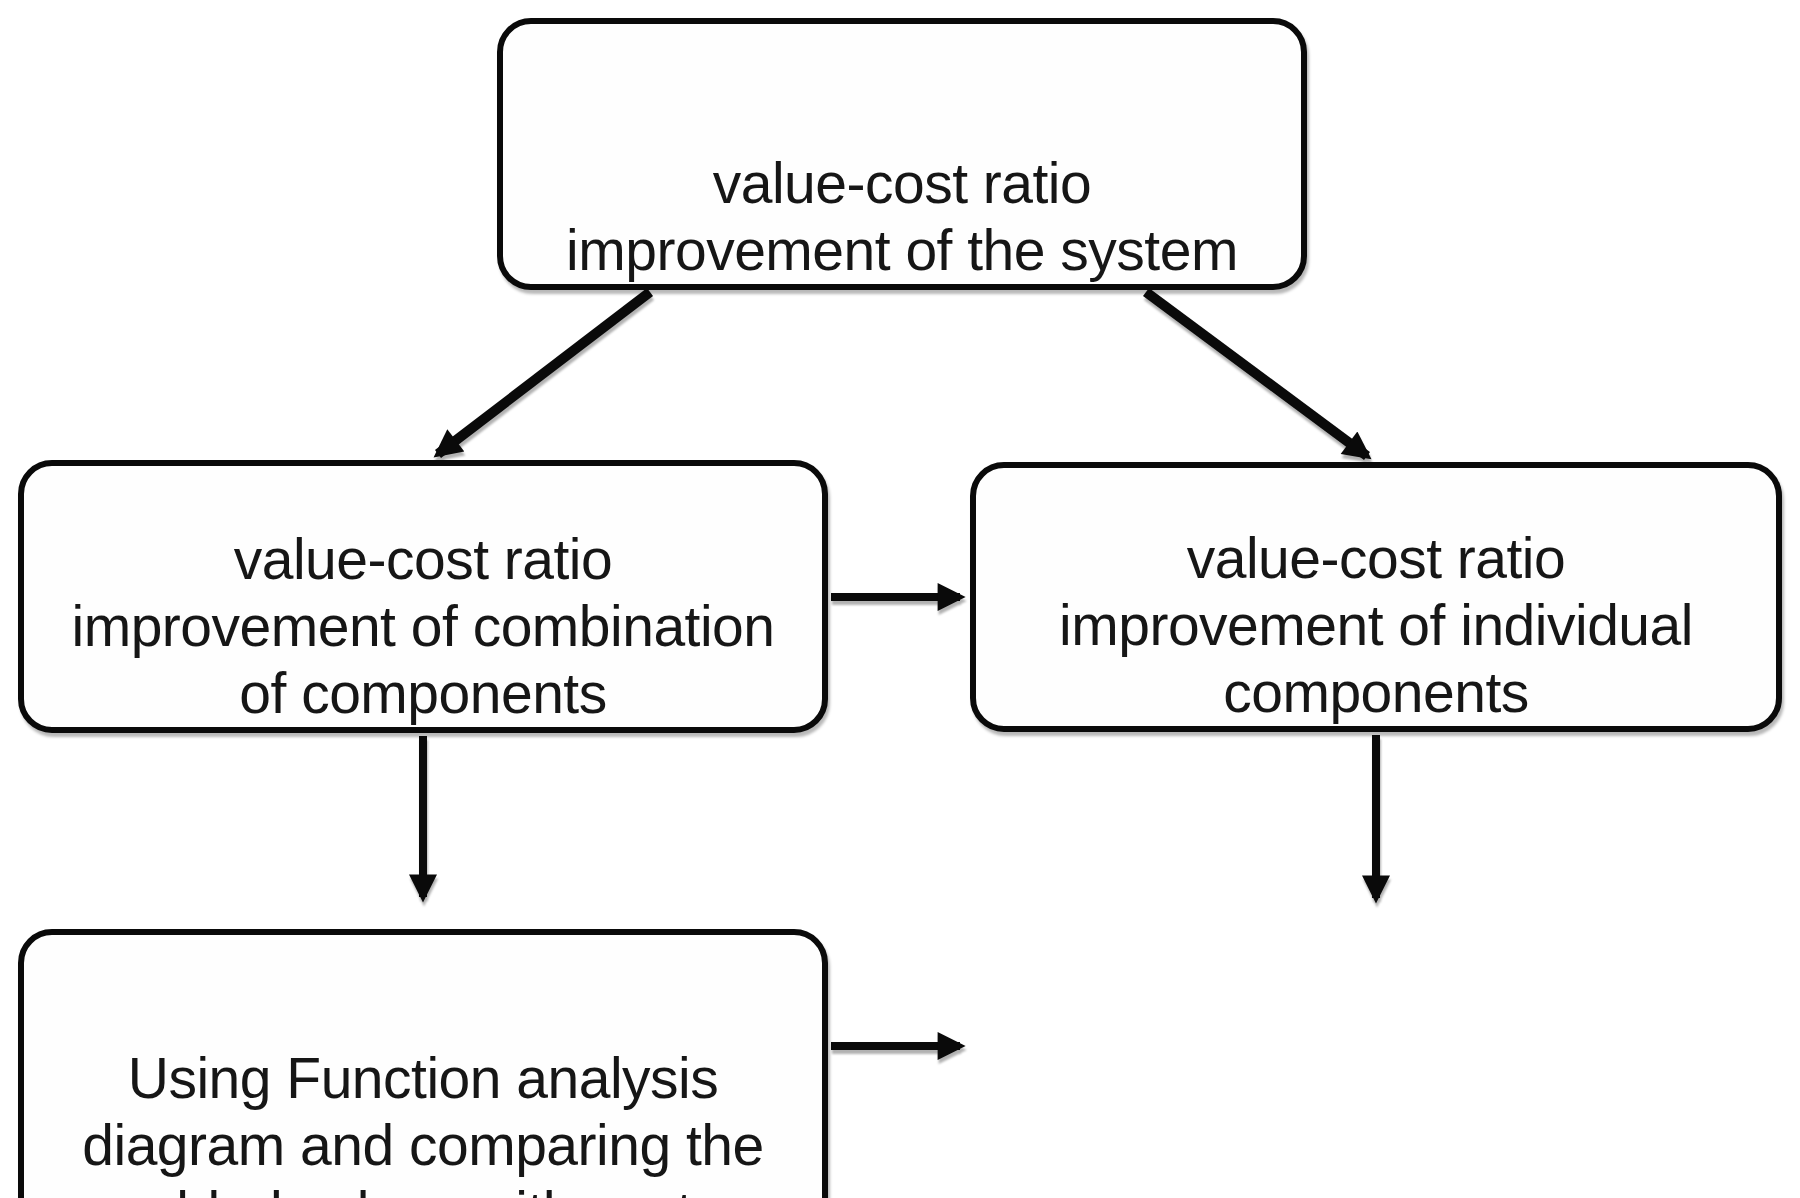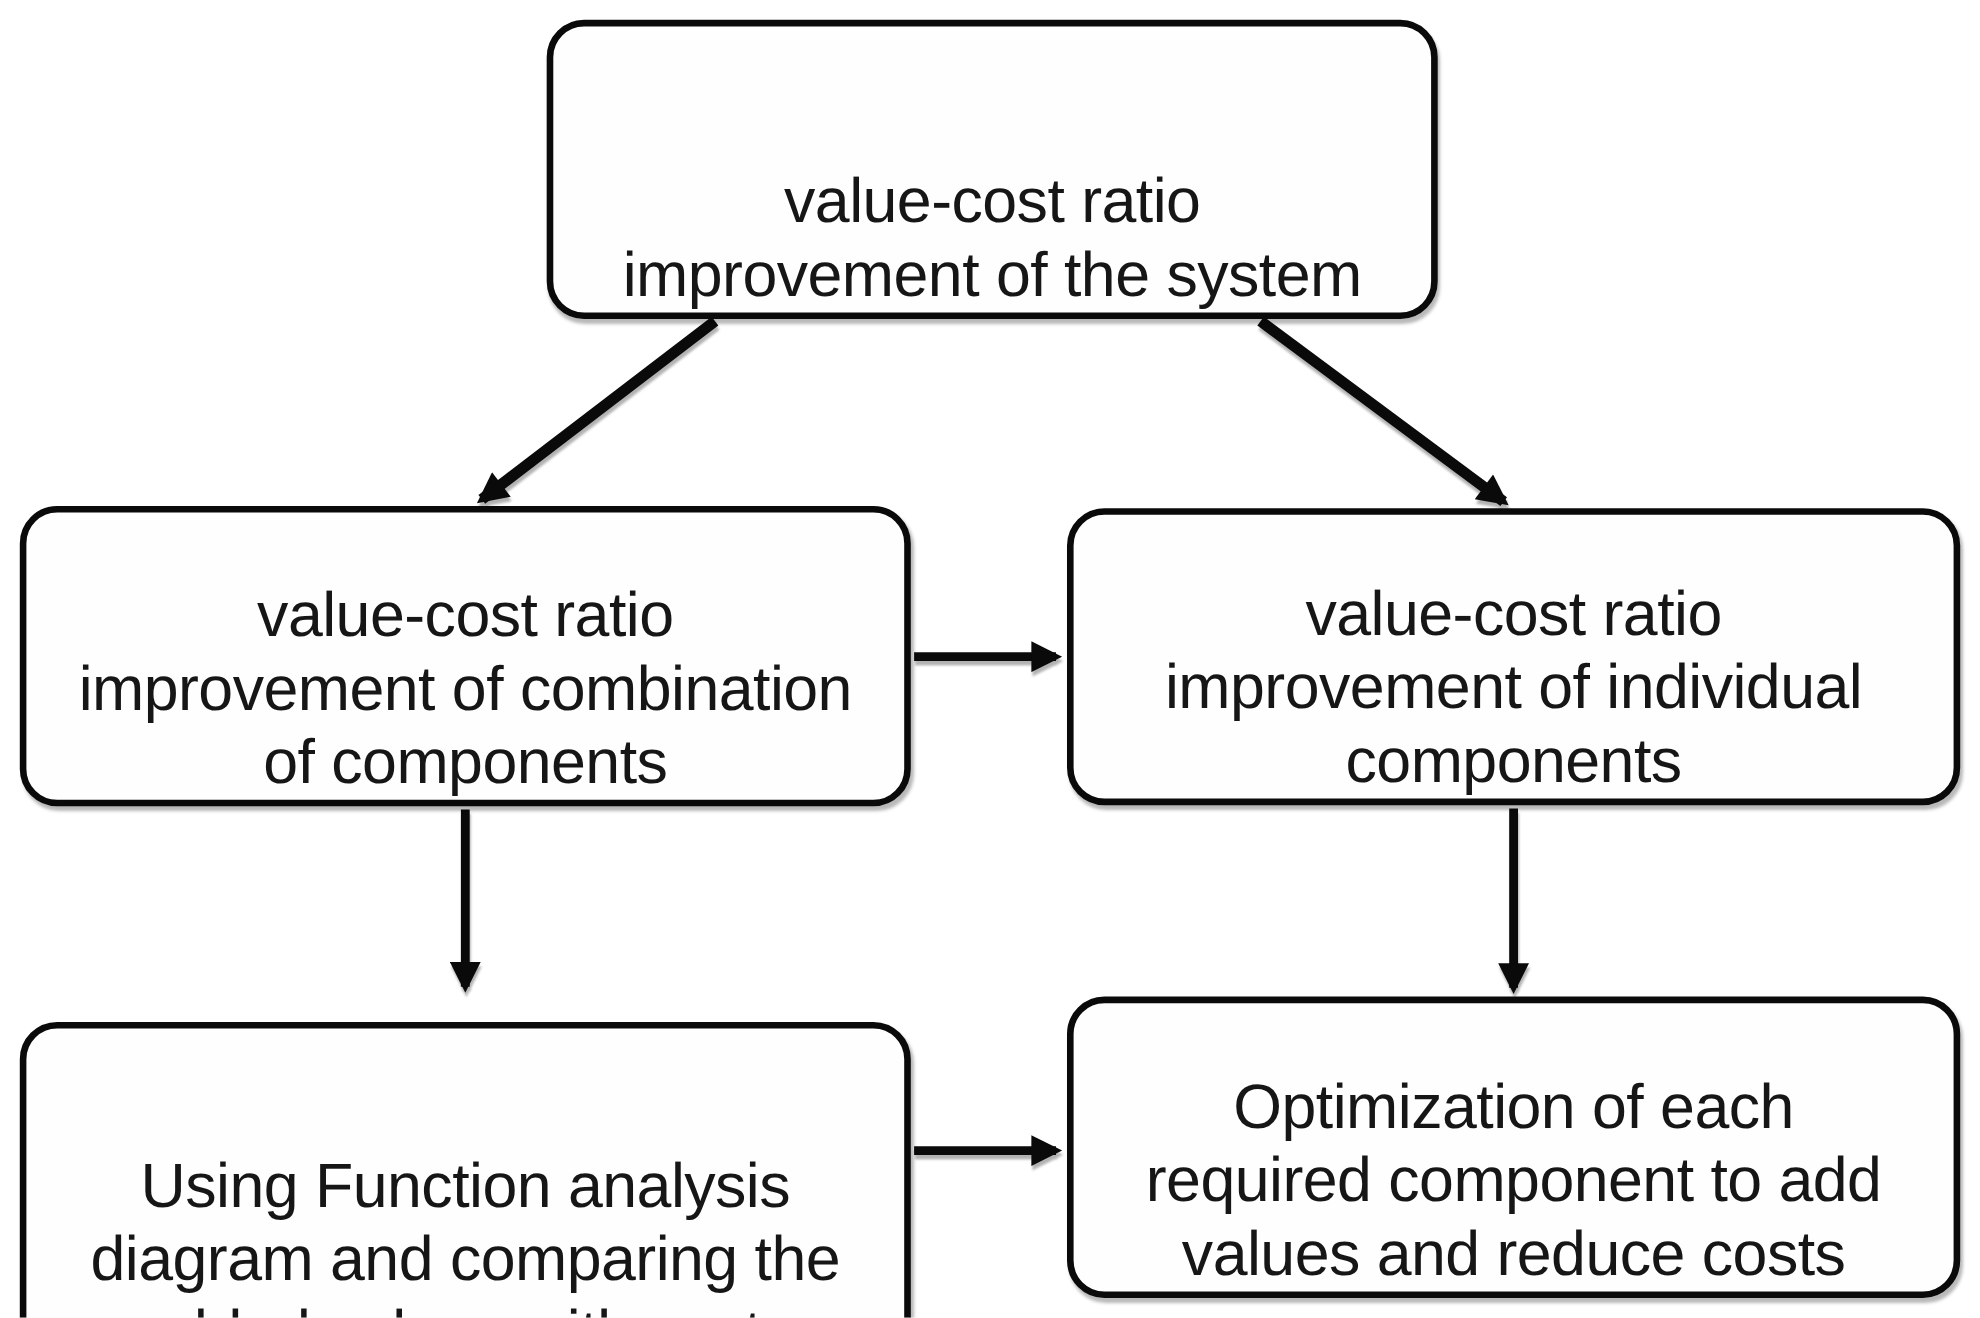--- a/index.html
+++ b/index.html
@@ -87,19 +87,14 @@
 improvement of individual
 components</span>
   </div>
 
   <div class="node" id="node-function-analysis">
     <span class="node-label">Using Function analysis
 diagram and comparing the
 added values with costs</span>
   </div>
 
-  <div class="node" id="node-optimization">
-    <span class="node-label">Optimization of each
-required component to add
-values and reduce costs</span>
-  </div>
 
 </div>
 
 </body></html>

